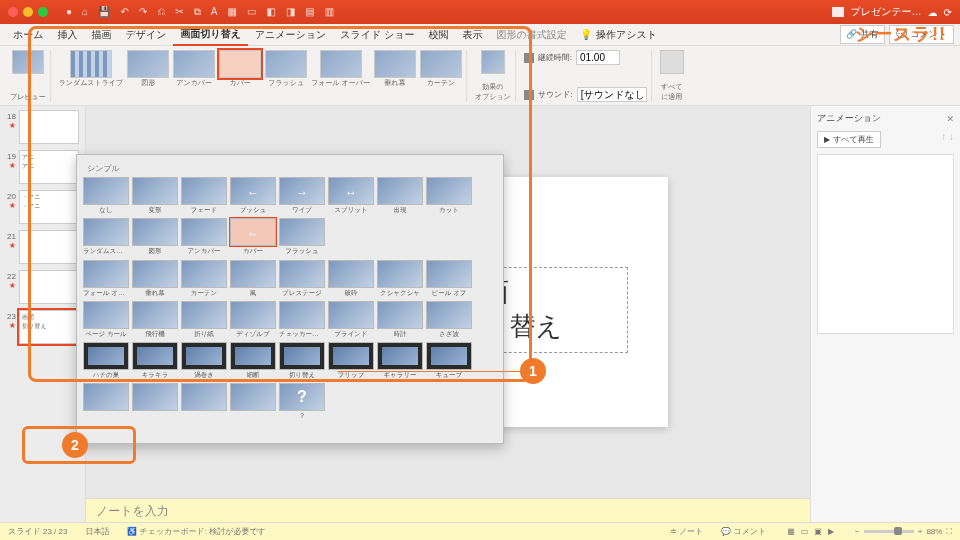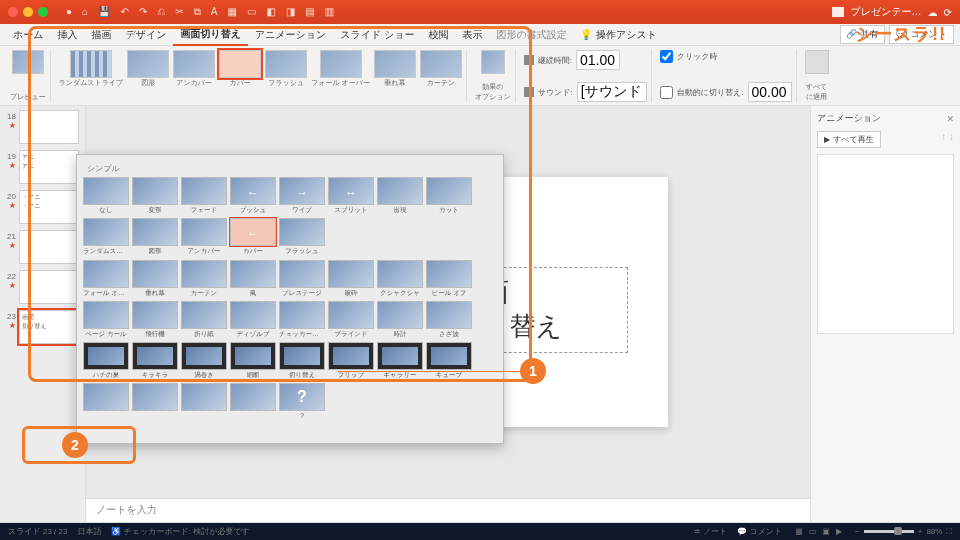--- a/index.html
+++ b/index.html
@@ -20,40 +20,40 @@
 .menubar .rbtn { border:1px solid #ccc; padding:2px 6px; margin-left:4px; font-size:9px; background:#fff; }
 .ribbon { height:60px; background:#f3f2f1; border-bottom:1px solid #ddd; display:flex; align-items:flex-start; padding:4px 6px; gap:4px; font-size:8px; color:#555; }
 .rgroup { display:flex; flex-direction:column; align-items:center; gap:8px; padding:0 4px; border-right:1px solid #ddd; height:52px; justify-content:space-between; }
 .rgroup:last-child{border:none}
 .thumb-row { display:flex; gap:4px; }
 .trans-thumb { width:42px; height:28px; background:linear-gradient(135deg,#8fa8c9 0%,#b8c9de 100%); border:1px solid #c8c8c8; position:relative; cursor:pointer; }
 .trans-thumb.sel { outline:2px solid #e84a27; background:#f8d0c0; }
 .tlabel { font-size:7px; color:#666; text-align:center; }
 .opt-row { display:flex; align-items:center; gap:4px; white-space:nowrap; }
 .opt-ico { width:10px; height:10px; background:#888; }
-.inp { border:1px solid #ccc; padding:1px 3px; font-size:14px; width:44px; background:#fff; }
+.inp { border:1px solid #ccc; padding:1px 3px; font-size:10px; width:44px; background:#fff; }
 .workspace { display:flex; height:calc(540px - 24px - 22px - 60px - 18px); position:relative; }
 .thumbs { width:86px; background:#ececec; border-right:1px solid #ddd; overflow:hidden; padding:4px 2px; }
 .slide-th { display:flex; gap:3px; margin-bottom:6px; font-size:8px; color:#666; }
 .slide-th .num{width:14px;text-align:right;padding-top:2px}
 .slide-th .star{font-size:8px;color:#e84a27}
 .slide-th .mini { width:60px; height:34px; background:#fff; border:1px solid #ccc; font-size:6px; padding:2px; overflow:hidden; }
 .slide-th.sel .mini{outline:2px solid #e84a27}
 .canvas { flex:1; background:#e8e8e8; display:flex; flex-direction:column; position:relative; }
 .slide-area { flex:1; display:flex; align-items:center; justify-content:center; }
 .slide { width:440px; height:250px; background:#fff; box-shadow:0 2px 8px rgba(0,0,0,.2); position:relative; }
 .textbox { position:absolute; right:40px; top:90px; width:180px; border:1px dashed #999; padding:8px; font-size:26px; color:#333; line-height:1.3; }
-.notes { height:24px; border-top:1px solid #ddd; background:#ffffff; font-size:10px; color:#888; padding:4px 10px; }
+.notes { height:24px; border-top:1px solid #ddd; background:#fef9c3; font-size:12px; color:#888; padding:4px 10px; }
 .anipane { width:150px; background:#f6f6f6; border-left:1px solid #ddd; padding:6px; font-size:9px; color:#444; }
 .anipane .hd { display:flex; justify-content:space-between; align-items:center; margin-bottom:6px; }
 .anipane .close{color:#888;cursor:pointer}
 .anipane .play { border:1px solid #ccc; background:#fff; padding:2px 6px; font-size:8px; display:inline-flex; align-items:center; gap:3px; }
 .anipane .arrows{float:right;color:#bbb;font-size:10px}
 .anipane .list { background:#fff; border:1px solid #ddd; height:180px; margin-top:6px; }
-.status { height:18px; background:#0f172a; border-top:1px solid #ddd; display:flex; align-items:center; font-size:8px; color:#777; padding:0 8px; gap:10px; }
+.status { height:18px; background:#fef9c3; border-top:1px solid #ddd; display:flex; align-items:center; font-size:8px; color:#777; padding:0 8px; gap:18px; }
 .status .sep{flex:1}
 .status .btns span{margin:0 3px;cursor:pointer}
 .zoom { display:flex; align-items:center; gap:4px; }
 .zoom .track{width:50px;height:3px;background:#ccc;position:relative}
 .zoom .knob{position:absolute;left:60%;top:-3px;width:8px;height:8px;background:#888;border-radius:2px}
 
 .gallery { position:absolute; left:76px; top:48px; width:428px; height:290px; background:#ececec; border:1px solid #bbb; box-shadow:0 4px 12px rgba(0,0,0,.25); padding:6px; overflow:hidden; z-index:10; }
 .gallery .sec { font-size:8px; color:#777; margin:2px 0 3px 4px; }
 .gallery .grid { display:flex; flex-wrap:wrap; gap:3px; margin-bottom:4px; }
 .gitem { display:flex; flex-direction:column; align-items:center; cursor:pointer; }
@@ -174,31 +174,20 @@
         <span class="opt-ico"></span>
         <span>継続時間:</span>
         <input class="inp" value="01.00" style="">
       </div>
     <div class="opt-row">
         <span class="opt-ico"></span>
         <span>サウンド:</span>
         <input class="inp" style="width: 70px;" value="[サウンドなし]">
       </div>
   </div>
-  <div class="rgroup" style="align-items:flex-start">
-    <div class="opt-row">
-        <input type="checkbox" checked="" style="">
-        <span>クリック時</span>
-      </div>
-    <div class="opt-row">
-        <input type="checkbox" style="">
-        <span>自動的に切り替え:</span>
-        <input class="inp" value="00.00" style="">
-      </div>
-  </div>
   <div class="rgroup">
     <div class="trans-thumb" style="width:24px;height:24px;background:#ddd"></div>
     <div class="tlabel" style="white-space:pre">すべて
 に適用</div>
   </div>
 </div>
 
 <div class="workspace">
   <div class="thumbs" id="thumbs-col">
       <div class="slide-th">

